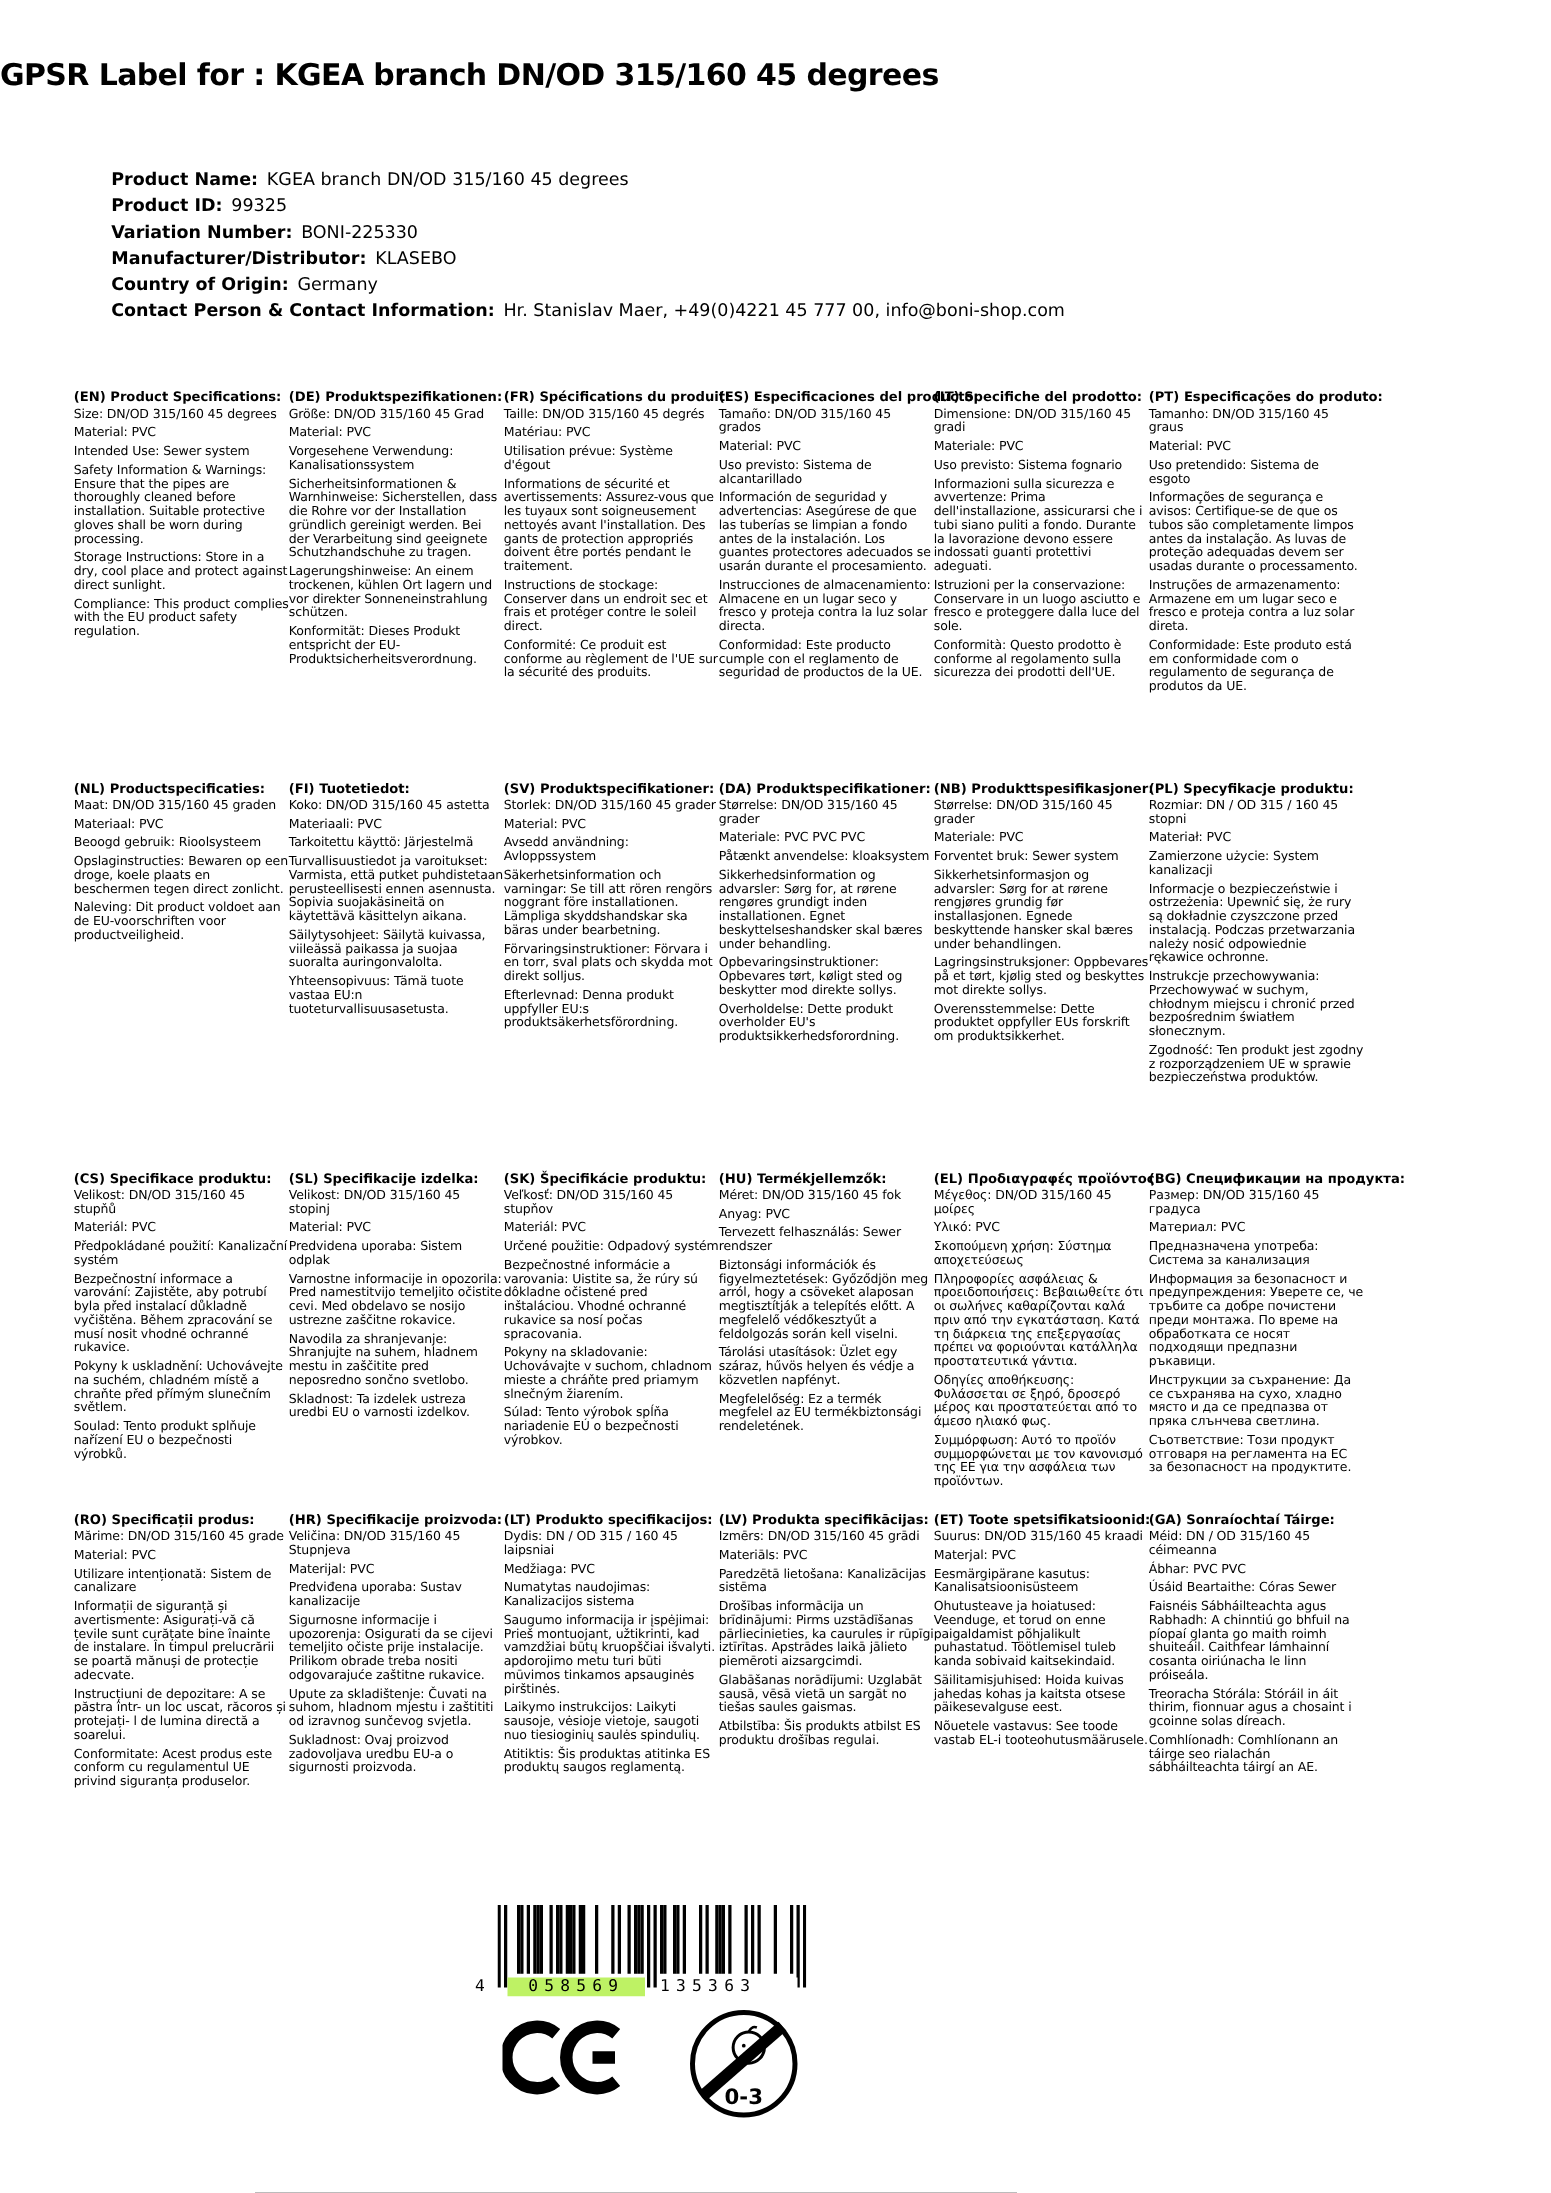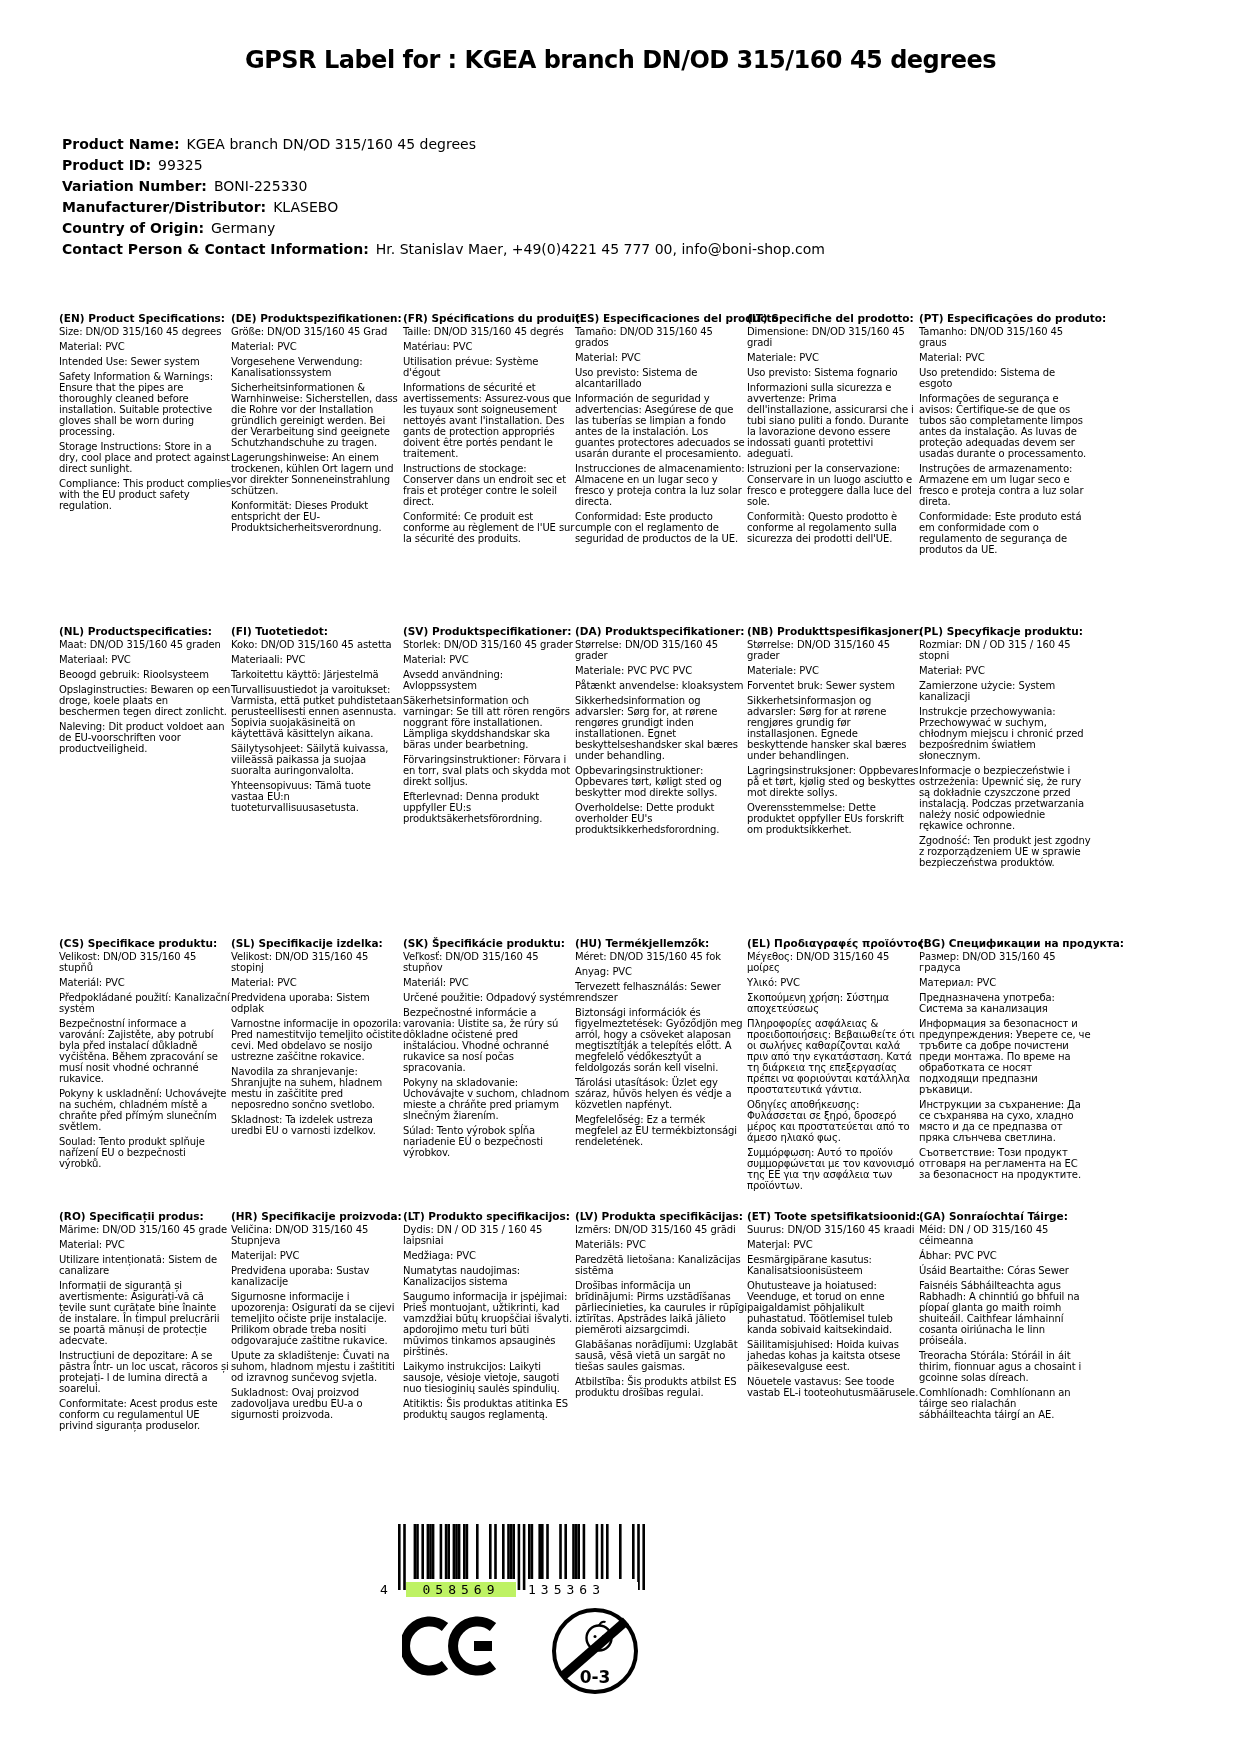--- a/index.html
+++ b/index.html
@@ -1,19 +1,19 @@
 <!DOCTYPE html>
 <html><head>
 <meta charset="utf-8">
 <style>
   html,body{margin:0;padding:0;background:#888;}
   #page{position:relative;width:1241px;height:1754px;background:#ffffff;font-family:"DejaVu Sans",sans-serif;color:#000;overflow:hidden;margin:0 auto;}
-  #title{position:absolute;top:46px;left:0;width:100%;text-align:center;font-size:24px;font-weight:bold;letter-spacing:-0.5px;}
+  #title{position:absolute;top:46px;left:0;width:100%;text-align:left;font-size:24px;font-weight:bold;letter-spacing:-0.5px;}
   #info{position:absolute;left:62px;top:136px;}
-  .info-row{font-size:14px;line-height:17px;margin-bottom:4px;white-space:nowrap;}
+  .info-row{font-size:14px;line-height:17px;margin-bottom:4px;white-space:nowrap;margin-left:27px;}
   .info-label{font-weight:bold;margin-right:7px;}
   .info-value{font-weight:normal;}
   .lang-row{position:absolute;left:59px;display:grid;grid-template-columns:repeat(6,172px);align-items:start;}
   #row1{top:312px;} #row2{top:625px;} #row3{top:937px;} #row4{top:1210px;}
   .lang-block{width:172px;}
   .lang-heading{font-size:10.5px;font-weight:bold;line-height:12px;white-space:nowrap;margin:0 0 2px 0;}
   .lang-block p{font-size:10px;line-height:11px;margin:0 0 4px 0;letter-spacing:-0.1px;}
   #barcode{position:absolute;left:398px;top:1524px;width:247px;height:84px;}
   #barcode .digits{position:absolute;top:58px;left:0;width:247px;height:18px;font-family:"DejaVu Sans Mono",monospace;font-size:13px;}
   .bc-first{position:absolute;left:-18px;top:0;}
@@ -137,22 +137,22 @@
         <p>Forventet bruk: Sewer system</p>
         <p>Sikkerhetsinformasjon og advarsler: Sørg for at rørene rengjøres grundig før installasjonen. Egnede beskyttende hansker skal bæres under behandlingen.</p>
         <p>Lagringsinstruksjoner: Oppbevares på et tørt, kjølig sted og beskyttes mot direkte sollys.</p>
         <p>Overensstemmelse: Dette produktet oppfyller EUs forskrift om produktsikkerhet.</p>
       </div>
       <div class="lang-block">
         <div class="lang-heading">(PL) Specyfikacje produktu:</div>
         <p>Rozmiar: DN / OD 315 / 160 45 stopni</p>
         <p>Materiał: PVC</p>
         <p>Zamierzone użycie: System kanalizacji</p>
+        <p>Informacje o bezpieczeństwie i ostrzeżenia: Upewnić się, że rury są dokładnie czyszczone przed instalacją. Podczas przetwarzania należy nosić odpowiednie rękawice ochronne.</p>
         <p>Instrukcje przechowywania: Przechowywać w suchym, chłodnym miejscu i chronić przed bezpośrednim światłem słonecznym.</p>
-        <p>Informacje o bezpieczeństwie i ostrzeżenia: Upewnić się, że rury są dokładnie czyszczone przed instalacją. Podczas przetwarzania należy nosić odpowiednie rękawice ochronne.</p>
         <p>Zgodność: Ten produkt jest zgodny z rozporządzeniem UE w sprawie bezpieczeństwa produktów.</p>
       </div>
     </div>
   <div id="row3" class="lang-row">
       <div class="lang-block">
         <div class="lang-heading">(CS) Specifikace produktu:</div>
         <p>Velikost: DN/OD 315/160 45 stupňů</p>
         <p>Materiál: PVC</p>
         <p>Předpokládané použití: Kanalizační systém</p>
         <p>Bezpečnostní informace a varování: Zajistěte, aby potrubí byla před instalací důkladně vyčištěna. Během zpracování se musí nosit vhodné ochranné rukavice.</p>

